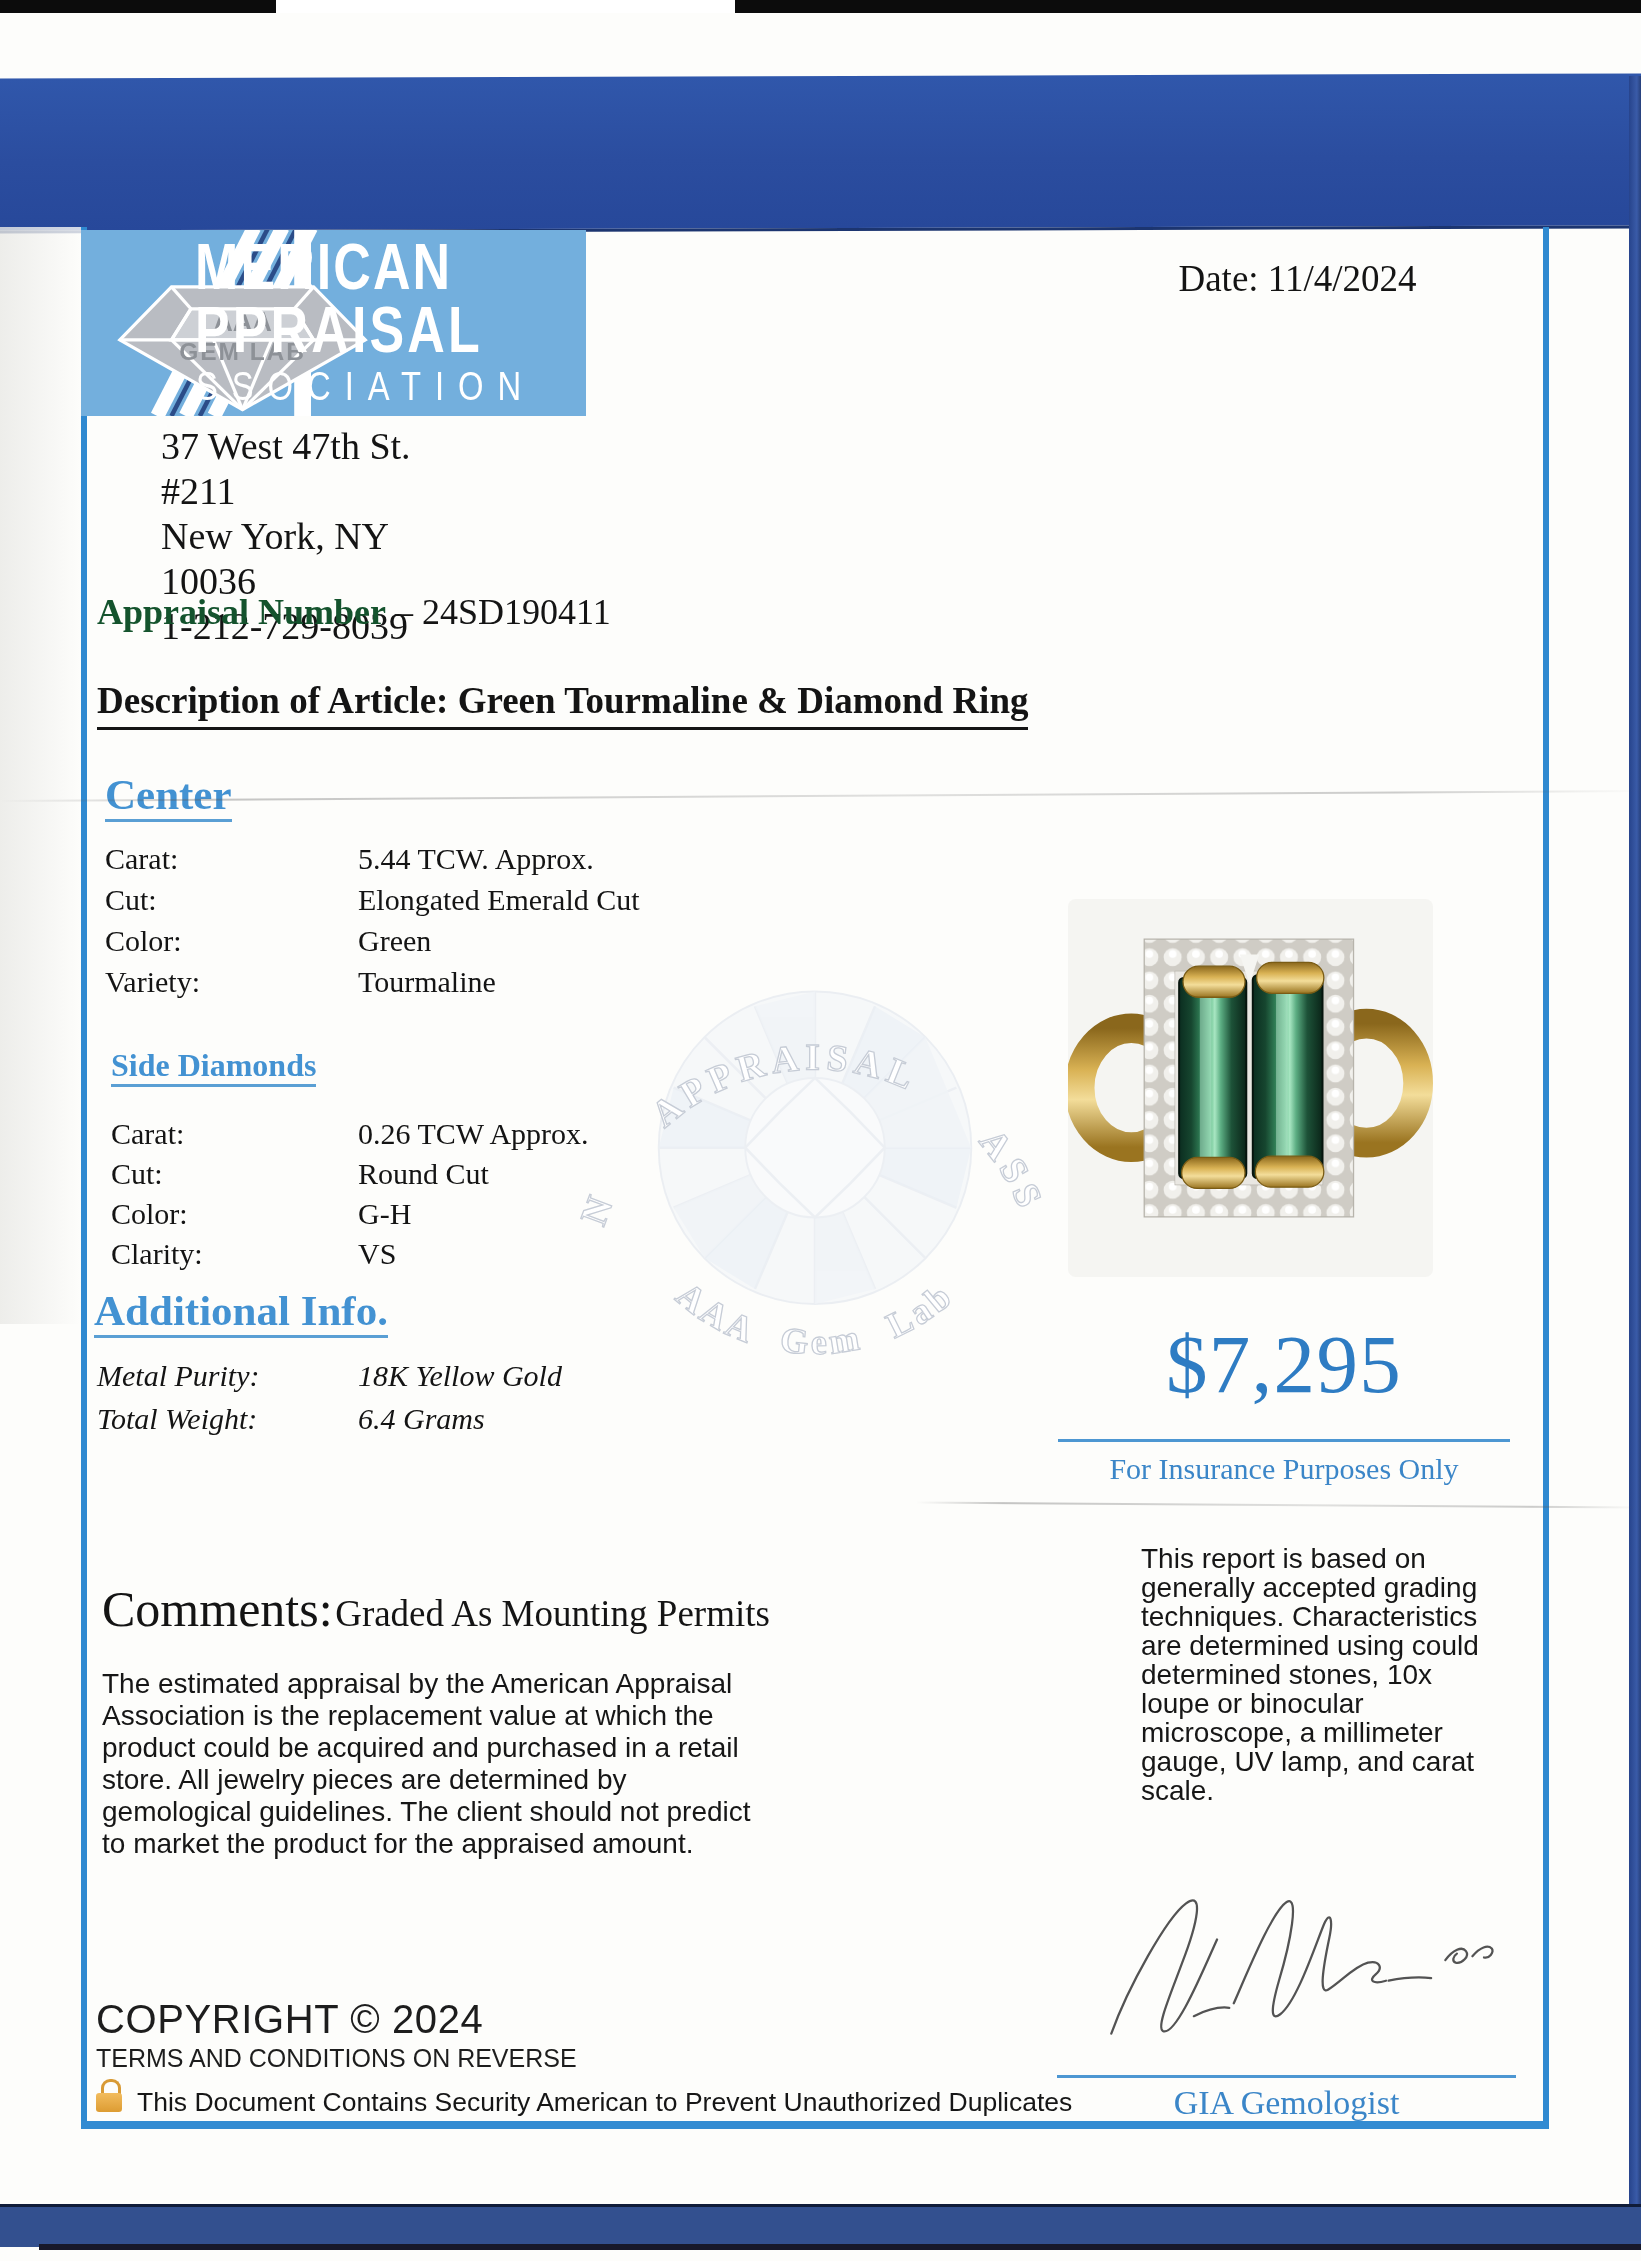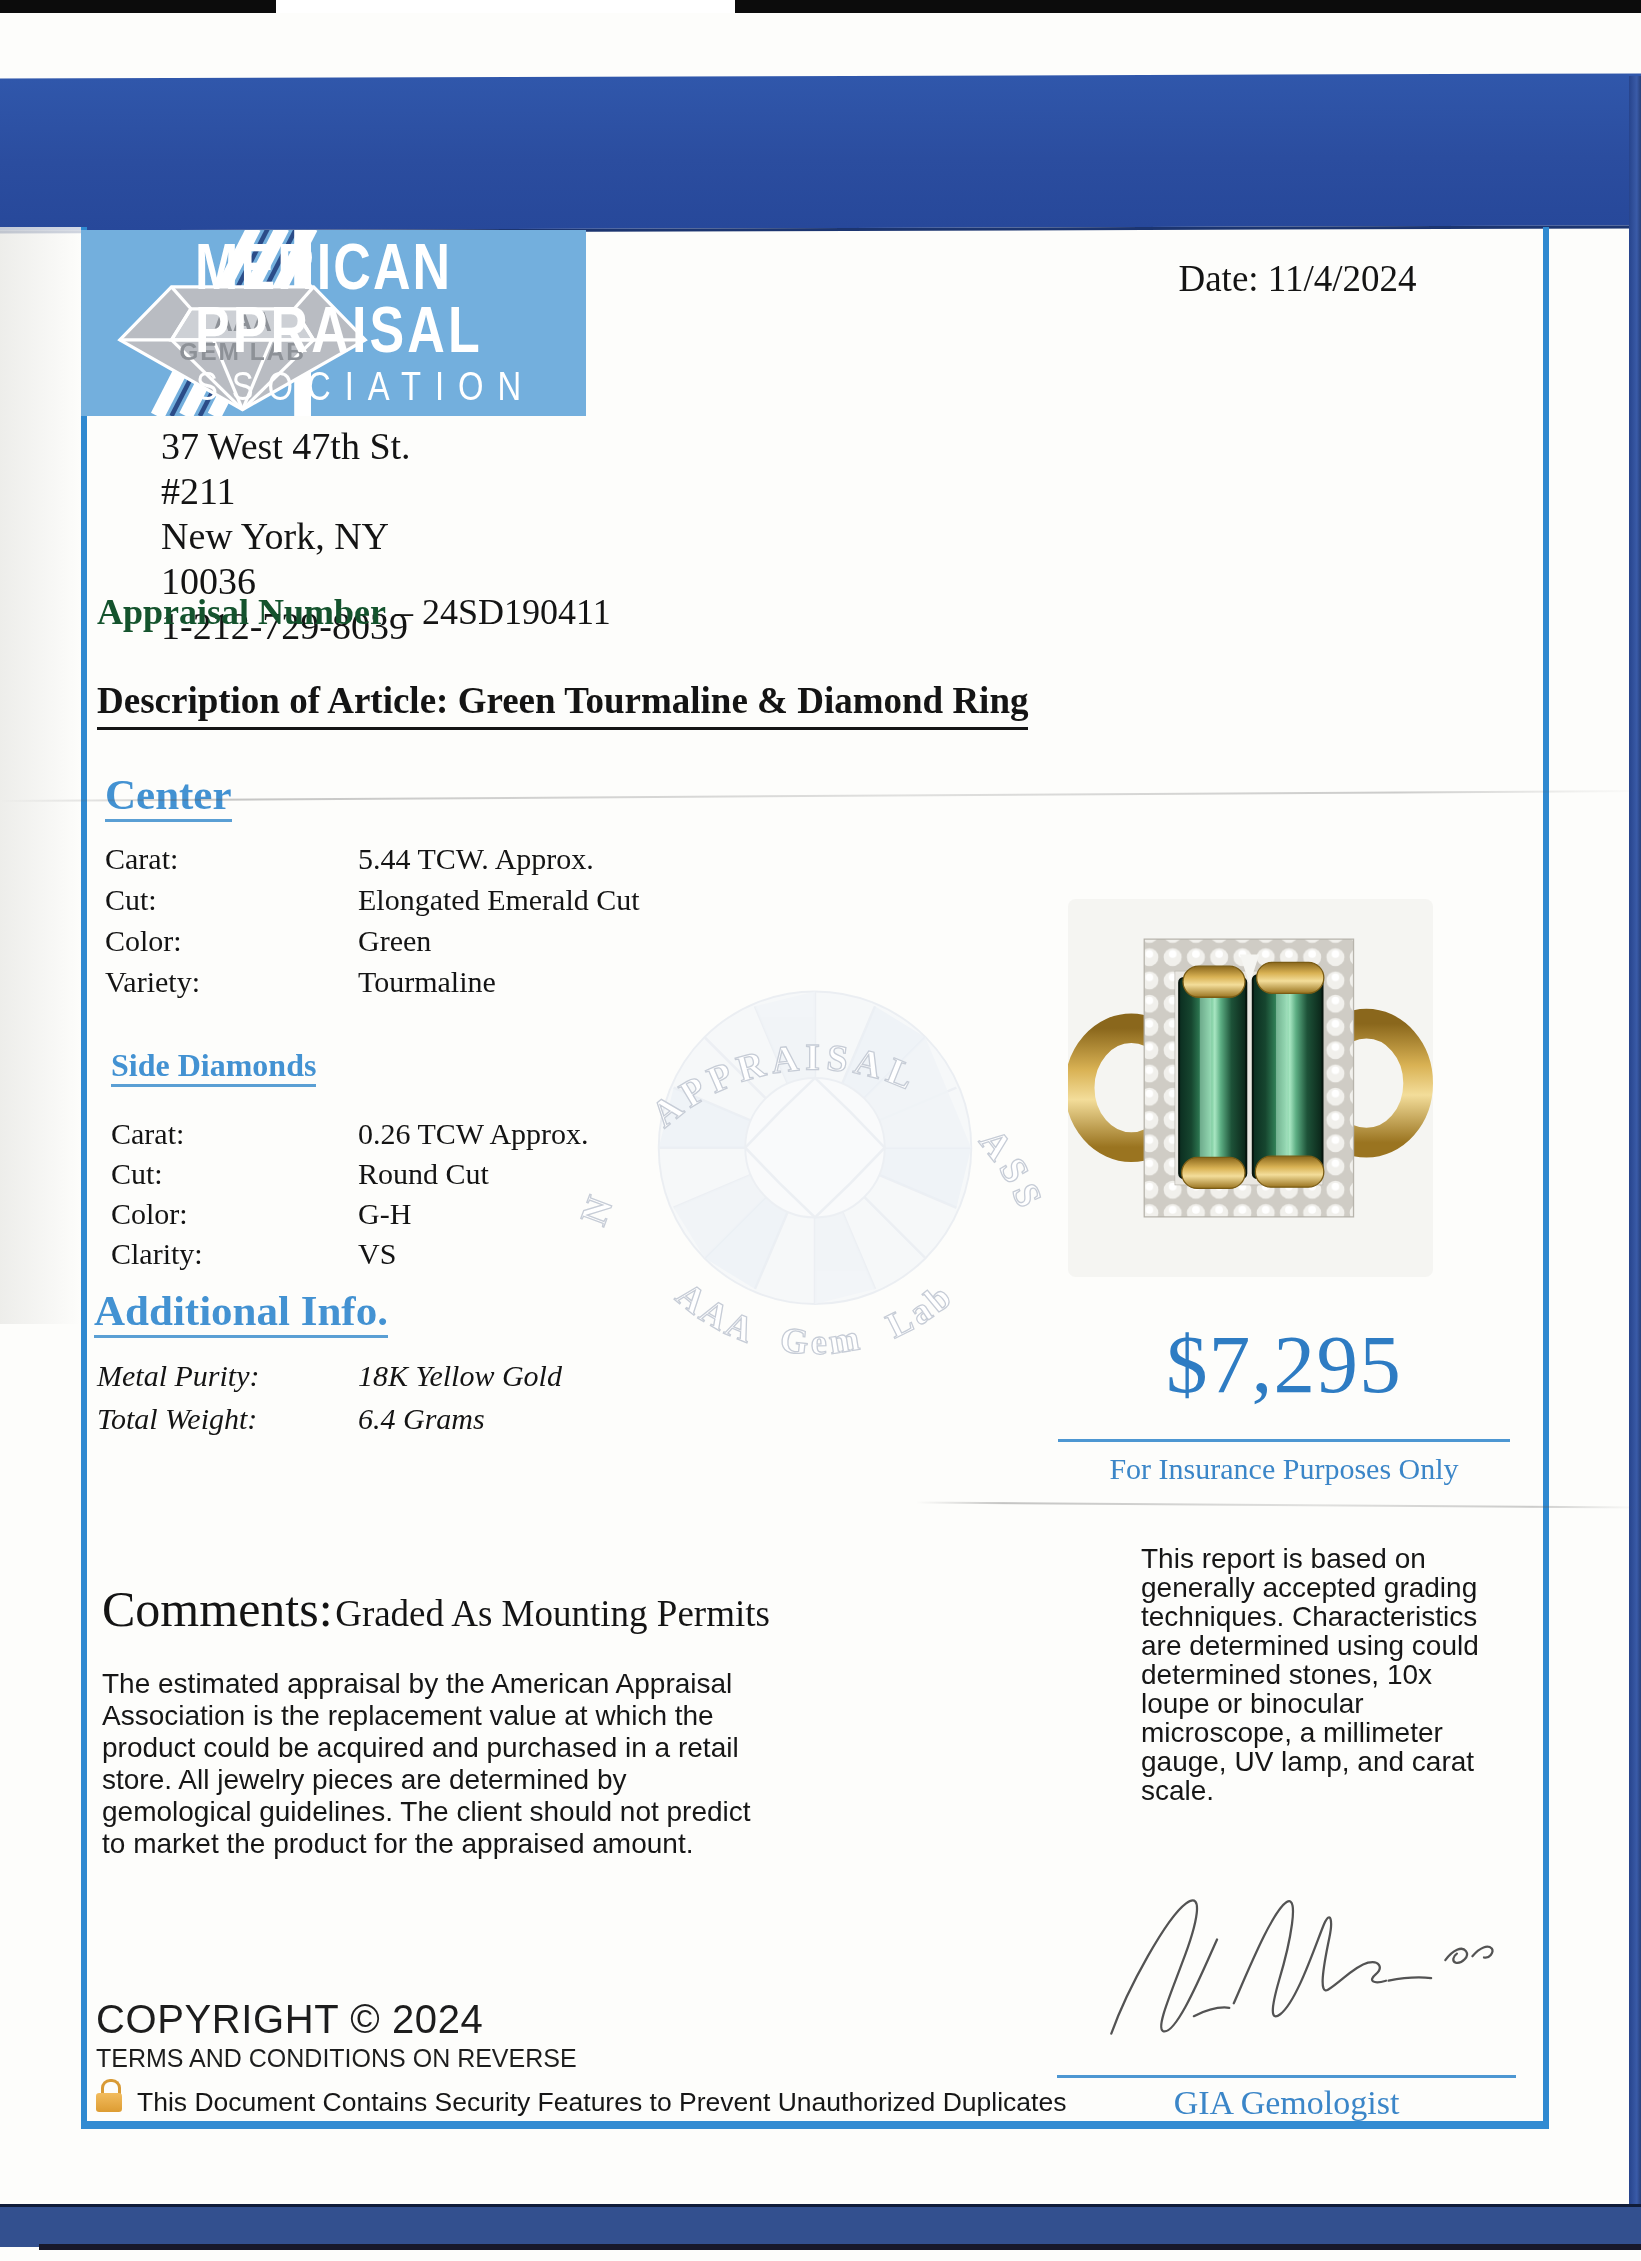--- a/index.html
+++ b/index.html
@@ -310,16 +310,16 @@
   <div class="abs divider-blue" style="left:1057px;top:2075px;width:459px;height:2.6px;z-index:2;"></div>
   <div class="abs" style="left:1057px;top:2084px;width:459px;text-align:center;font-size:34px;color:#3b86c8;z-index:2;">GIA Gemologist</div>
 
   <div class="abs sans" style="left:96px;top:1997px;font-size:40px;letter-spacing:0.6px;color:#1d1d1d;z-index:2;">COPYRIGHT © 2024</div>
   <div class="abs sans" style="left:96px;top:2044px;font-size:25px;color:#1d1d1d;z-index:2;">TERMS AND CONDITIONS ON REVERSE</div>
 
   <div class="abs" style="left:96px;top:2079px;width:28px;height:36px;z-index:2;">
     <div class="lock-shackle"></div>
     <div class="lock-body"></div>
   </div>
-  <div class="abs sans" style="left:137px;top:2087px;font-size:26.5px;color:#161616;z-index:2;">This Document Contains Security Features to Prevent Unauthorized Duplicates</div>
+  <div class="abs sans" style="left:137px;top:2087px;font-size:26.5px;color:#161616;z-index:2;">This Document Contains Security American to Prevent Unauthorized Duplicates</div>
 
 </div>
 
 
 </body></html>

